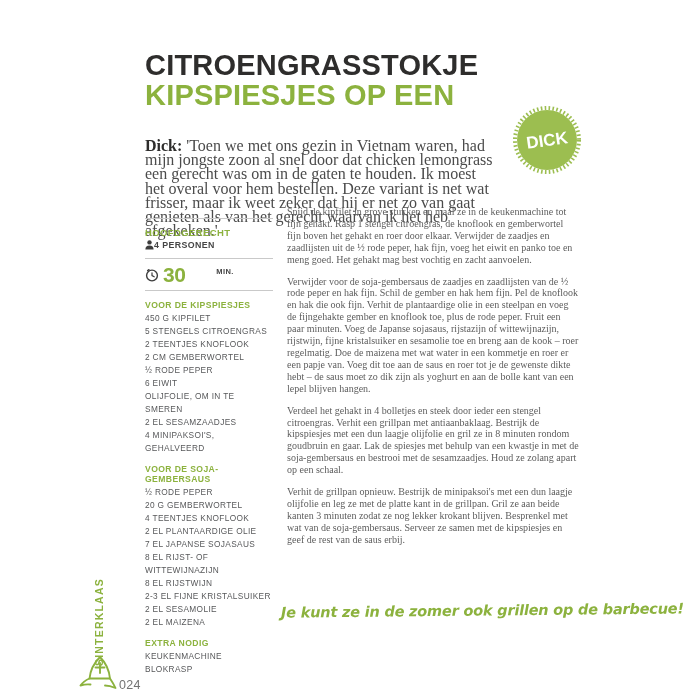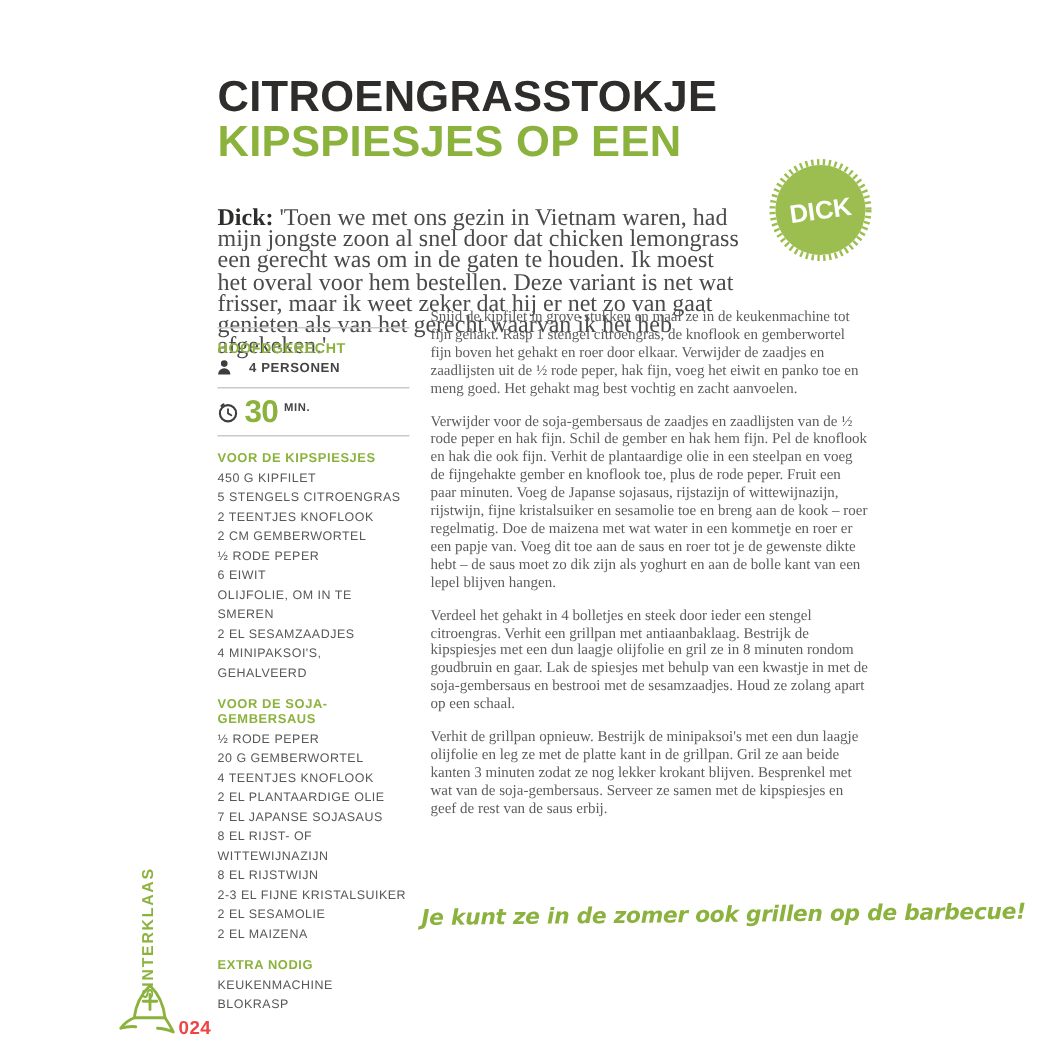--- a/index.html
+++ b/index.html
@@ -19,24 +19,24 @@
   .intro strong{color:#2E2D2C;}
 
   
   .badge{position:absolute;left:512px;top:105px;width:70px;height:70px;}
   .badge svg{display:block;}
 
   
   .sidebar{position:absolute;left:145px;top:218px;width:128px;}
   .rule{border:0;border-top:1px solid #C9C9C9;margin:0;}
   .course{margin:8px 0 2px;font-size:9.5px;font-weight:700;letter-spacing:.4px;color:#8CB23E;}
-  .servings{display:flex;align-items:center;gap:12px;margin:2px 0 8px;font-size:8.8px;font-weight:700;letter-spacing:.4px;color:#454545;}
+  .servings{display:flex;align-items:center;gap:0;margin:2px 0 8px;font-size:8.8px;font-weight:700;letter-spacing:.4px;color:#454545;}
   .time{display:flex;align-items:flex-start;gap:4px;padding:6px 0 5px;}
   .time .num{font-size:21px;font-weight:700;color:#8CB23E;line-height:20px;letter-spacing:-.5px;}
-  .time .unit{font-size:7.5px;font-weight:700;color:#454545;margin-top:2px;letter-spacing:.4px;}
+  .time .unit{font-size:7.5px;font-weight:700;color:#454545;margin-top:2px;letter-spacing:.4px;margin-left:27px;}
   .time .clock{margin-top:3px;}
   .ing-title{margin:9px 0 2px;font-size:8.6px;font-weight:700;letter-spacing:.4px;color:#8CB23E;}
   .ing-list{list-style:none;margin:0;padding:0;}
   .ing-list li{font-size:8.3px;line-height:13px;letter-spacing:.35px;color:#57585A;font-weight:400;}
 
   
   .method{position:absolute;left:287px;top:206px;width:292px;}
   .method p{margin:0 0 10px;font-family:"Liberation Serif",serif;font-size:10px;line-height:11.9px;color:#5D5D5D;}
 
   .tip{
@@ -46,21 +46,21 @@
     white-space:nowrap;letter-spacing:-.2px;
   }
 
   
   .spine{
     position:absolute;left:93px;top:570px;height:96px;
     writing-mode:vertical-rl;transform:rotate(180deg);
     font-size:10.5px;font-weight:700;letter-spacing:1.2px;color:#8CB23E;
   }
   .mitre{position:absolute;left:79px;top:654px;}
-  .pagenum{position:absolute;left:119px;top:678px;font-size:12.5px;font-weight:700;color:#ef4444;letter-spacing:.3px;}
+  .pagenum{position:absolute;left:119px;top:678px;font-size:12.5px;font-weight:400;color:#737373;letter-spacing:.3px;}
 </style>
 </head>
 <body>
 
 <div class="page">
 
   <header class="recipe-header">
     <h1 style="margin:0;">
       <span class="title-line dark">CITROENGRASSTOKJE</span>
       <span class="title-line green">KIPSPIESJES OP EEN</span>

